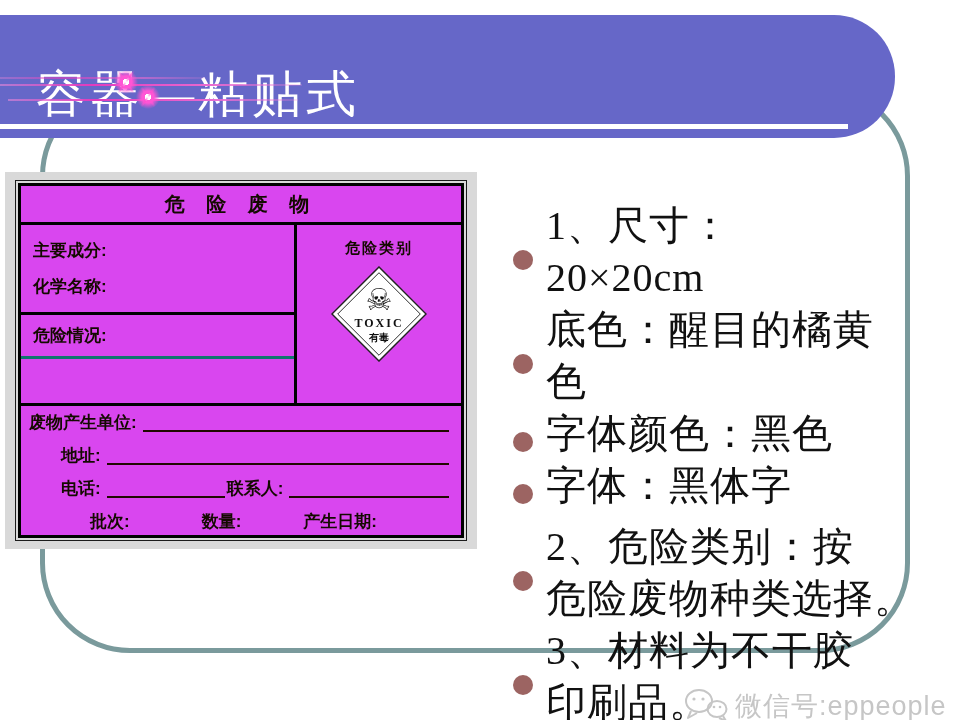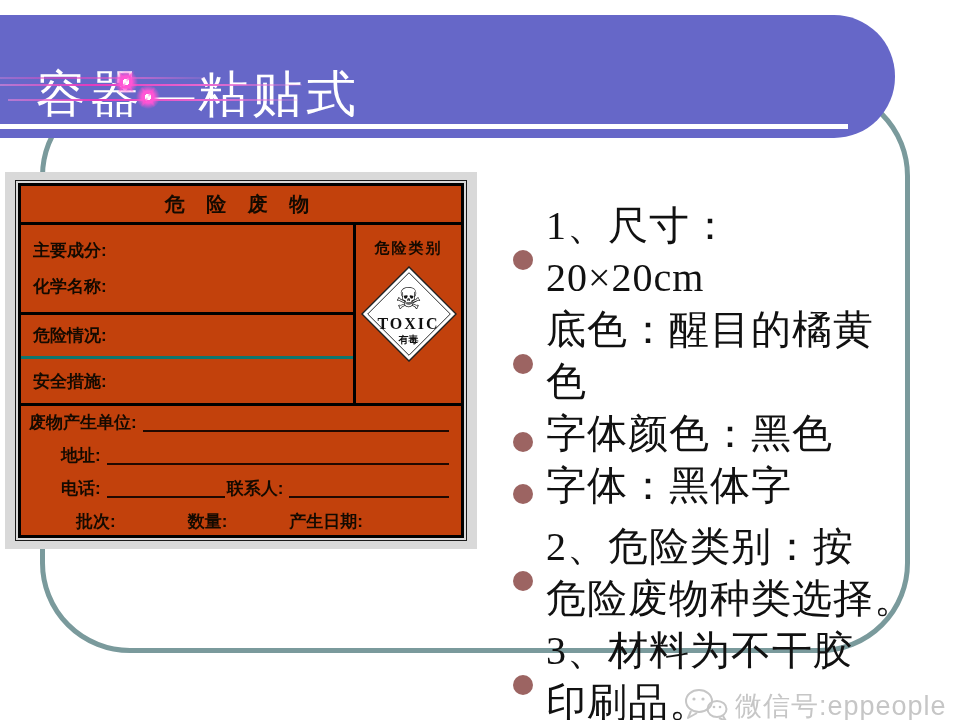--- a/index.html
+++ b/index.html
@@ -29,43 +29,43 @@
   .burst.b1{left:112px;top:68px;}
   .burst.b2{left:136px;top:85px;width:24px;height:24px;}
   .burst.b2::before,.burst.b2::after{top:11px;}
 
   
   .content-frame{position:absolute;left:40px;top:86px;width:870px;height:567px;box-sizing:border-box;
     border:5px solid #7A9A9C;border-radius:90px;z-index:1;}
 
   
   .label-image{position:absolute;left:5px;top:172px;width:472px;height:377px;background:#D9D9D9;z-index:8;}
-  .hz-label{position:absolute;left:13px;top:11px;right:13px;bottom:11px;background:#c2410c;
+  .hz-label{position:absolute;left:13px;top:11px;right:13px;bottom:11px;background:#d946ef;
     border:3px solid #000;outline:1px solid #1b1b1b;outline-offset:2px;
     font-family:"Liberation Sans",sans-serif;color:#140a00;}
   .hz-title{height:36px;border-bottom:3px solid #000;display:flex;align-items:center;justify-content:center;
     font-weight:bold;font-size:20px;letter-spacing:8px;}
   .hz-main{display:flex;height:178px;border-bottom:3px solid #000;}
-  .hz-left{width:335px;box-sizing:border-box;border-right:3px solid #000;display:flex;flex-direction:column;}
+  .hz-left{width:276px;box-sizing:border-box;border-right:3px solid #000;display:flex;flex-direction:column;}
   .hz-cell{padding-left:12px;font-weight:bold;font-size:17px;display:flex;align-items:center;}
   .hz-cell.two{height:90px;border-bottom:3px solid #000;flex-direction:column;align-items:flex-start;justify-content:space-evenly;box-sizing:border-box;}
   .hz-cell.mid{height:44px;border-bottom:3px solid #0f766e;box-sizing:border-box;}
   .hz-cell.low{flex:1;}
   .hz-right{flex:1;display:flex;flex-direction:column;align-items:center;}
   .hz-cat{margin-top:14px;font-weight:bold;font-size:15px;letter-spacing:2px;}
   .toxic-diamond{position:relative;width:96px;height:96px;margin-top:8px;}
   .toxic-diamond svg{position:absolute;inset:0;}
   .toxic-inner{position:absolute;inset:0;display:flex;flex-direction:column;align-items:center;justify-content:center;padding-top:2px;color:#111;}
   .toxic-skull{font-size:30px;line-height:30px;font-family:"DejaVu Sans",sans-serif;}
-  .toxic-en{font-size:16px;font-weight:bold;letter-spacing:2px;font-family:"Liberation Serif",serif;margin-top:1px;}
+  .toxic-en{font-size:12px;font-weight:bold;letter-spacing:2px;font-family:"Liberation Serif",serif;margin-top:1px;}
   .toxic-zh{font-size:10px;font-weight:bold;margin-top:0px;}
   .hz-bottom{display:flex;flex-direction:column;}
   .hz-row{height:33px;display:flex;align-items:center;font-weight:bold;font-size:17px;padding:0 10px 0 8px;}
   .hz-row.r2,.hz-row.r3{padding-left:40px;}
-  .hz-row.r4{padding-left:55px;text-align:right;}
+  .hz-row.r4{padding-left:69px;text-align:right;}
   .uline{border-bottom:2px solid #200800;align-self:flex-end;margin:0 2px 7px 6px;}
   .uline.grow{flex:1;}
   .uline.phone{width:118px;}
   .gap-a{width:72px;}
   .gap-b{width:62px;}
 
   
   .bullets{position:absolute;left:505px;top:200px;width:430px;z-index:6;}
   .bullet-item{display:flex;align-items:center;}
   .bullet-item.extra{margin-top:9px;}
@@ -100,23 +100,20 @@
     <div class="hz-label">
       <div class="hz-title">危 险 废 物</div>
       <div class="hz-main">
         <div class="hz-left">
           <div class="hz-cell two">
             <span>主要成分:</span>
             <span>化学名称:</span>
           </div>
           <div class="hz-cell mid">
             <span>危险情况:</span>
-          </div>
-          <div class="hz-cell low">
-            <span>安全措施:</span>
           </div>
         </div>
         <div class="hz-right">
           <div class="hz-cat">危险类别</div>
           <div class="toxic-diamond">
             <svg viewBox="0 0 100 100">
               <polygon points="50,1 99,50 50,99 1,50" fill="#ffffff" stroke="#222" stroke-width="1.5"></polygon>
               <polygon points="50,7 93,50 50,93 7,50" fill="none" stroke="#222" stroke-width="1"></polygon>
             </svg>
             <div class="toxic-inner">

